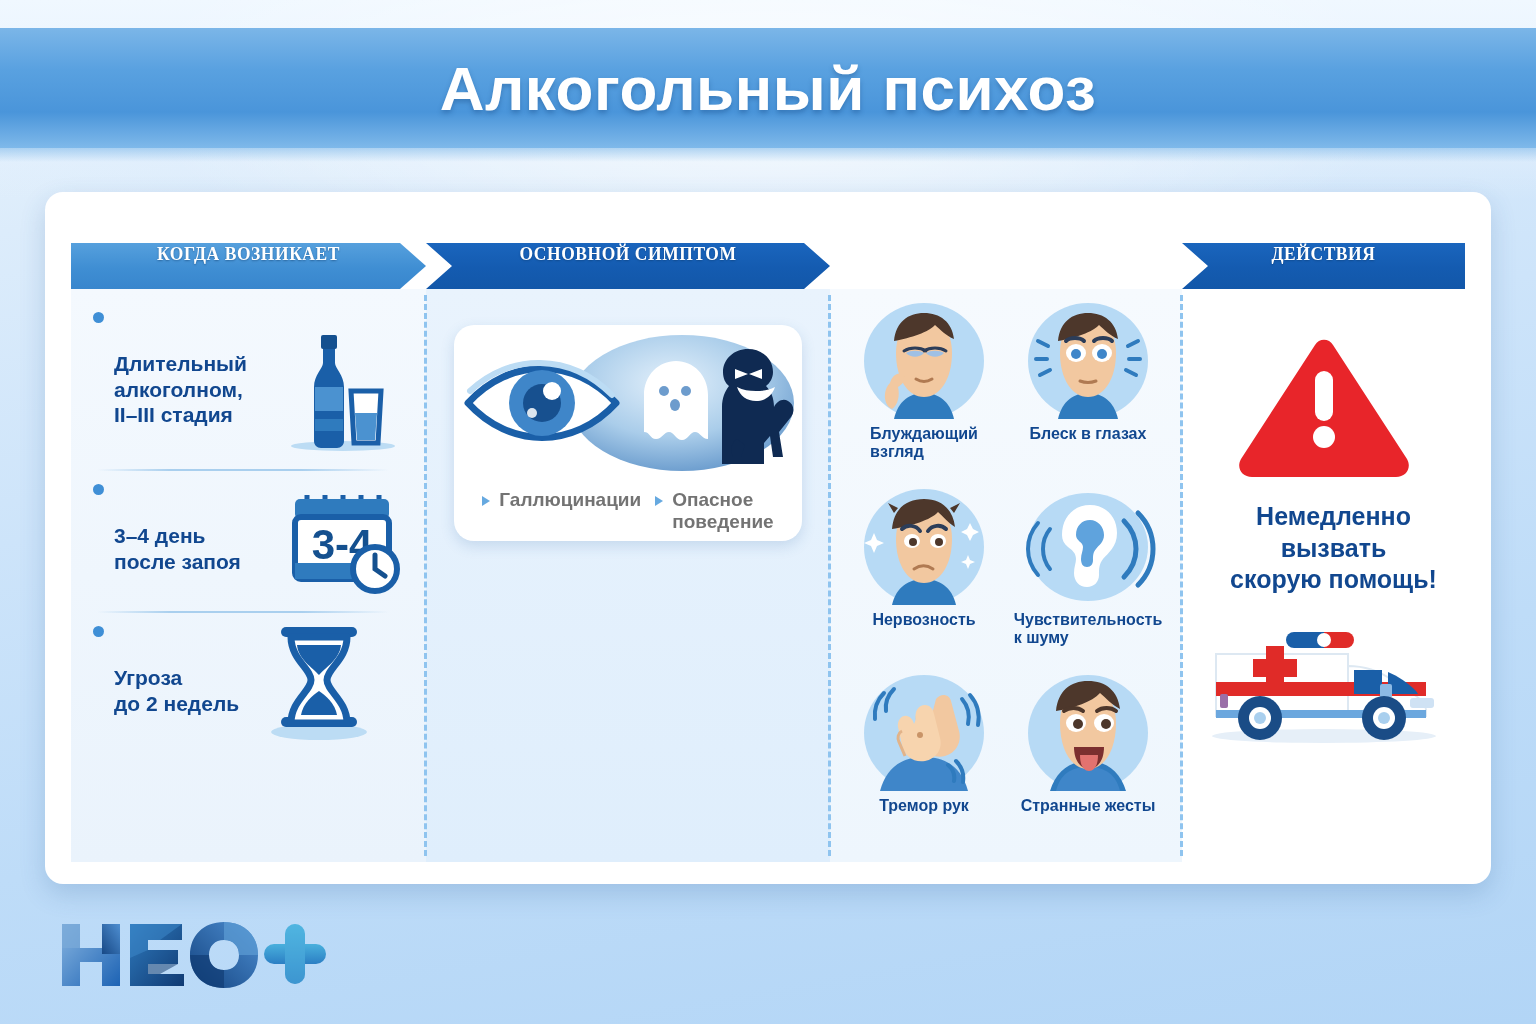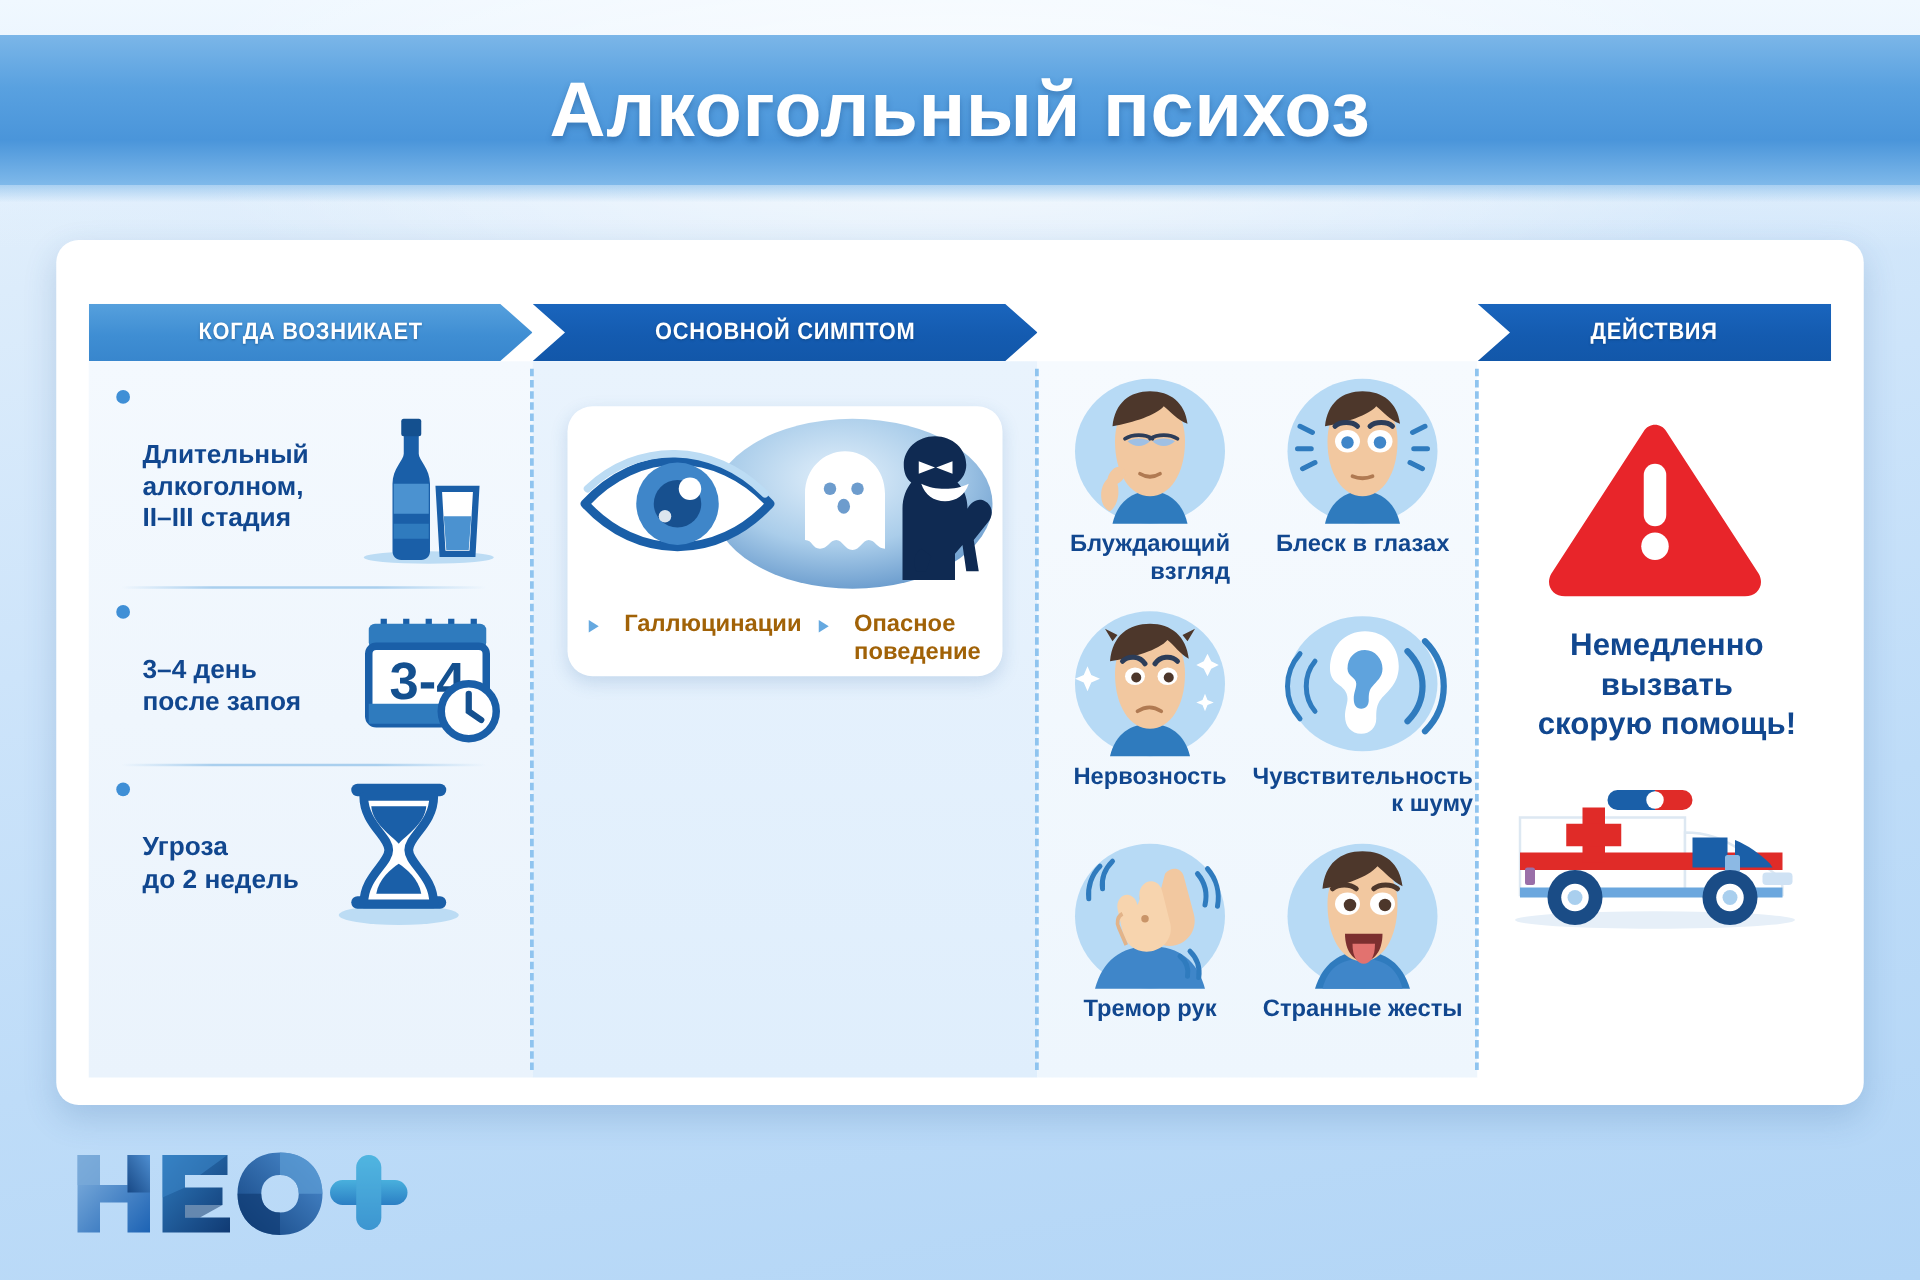--- a/index.html
+++ b/index.html
@@ -80,22 +80,22 @@
   
   .header-strip {
     position: absolute;
     left: 26px; top: 51px;
     width: 1394px; height: 46px;
   }
   .hdr {
     position: absolute;
     top: 0; height: 46px;
     display: flex;
-    align-items: center;
     justify-content: center;
+    font-family: Liberation Serif, serif;
   }
   .hdr-label {
     position: relative;
     z-index: 3;
     color: #ffffff;
     font-weight: bold;
     font-size: 19px;
     letter-spacing: 0.6px;
     text-shadow: 0 1px 2px rgba(10,50,95,0.45);
     white-space: nowrap;
@@ -213,24 +213,24 @@
     left: 0; bottom: 8px;
     width: 100%;
     display: flex;
     justify-content: center;
     gap: 14px;
     padding: 0 14px;
   }
   .tag {
     display: flex;
     align-items: flex-start;
-    gap: 20px;
+    gap: 9px;
     font-size: 19px;
     font-weight: bold;
-    color: #a16207;
+    color: #737373;
     line-height: 1.15;
   }
   .tri {
     flex: 0 0 auto;
     width: 0; height: 0;
     margin-top: 7px;
     border-left: 8px solid #66a9e0;
     border-top: 5px solid transparent;
     border-bottom: 5px solid transparent;
   }
@@ -247,22 +247,22 @@
     column-gap: 8px;
   }
   .pc {
     display: flex;
     flex-direction: column;
     align-items: center;
   }
   .pc-art { width: 148px; height: 132px; }
   .pc-label {
     margin-top: -4px;
-    text-align: right;
-    font-size: 19px;
+    text-align: left;
+    font-size: 16px;
     font-weight: bold;
     color: #11478f;
     line-height: 1.14;
     white-space: pre-line;
   }
 
   
   .action-wrap {
     position: absolute;
     left: 0; top: 0;

